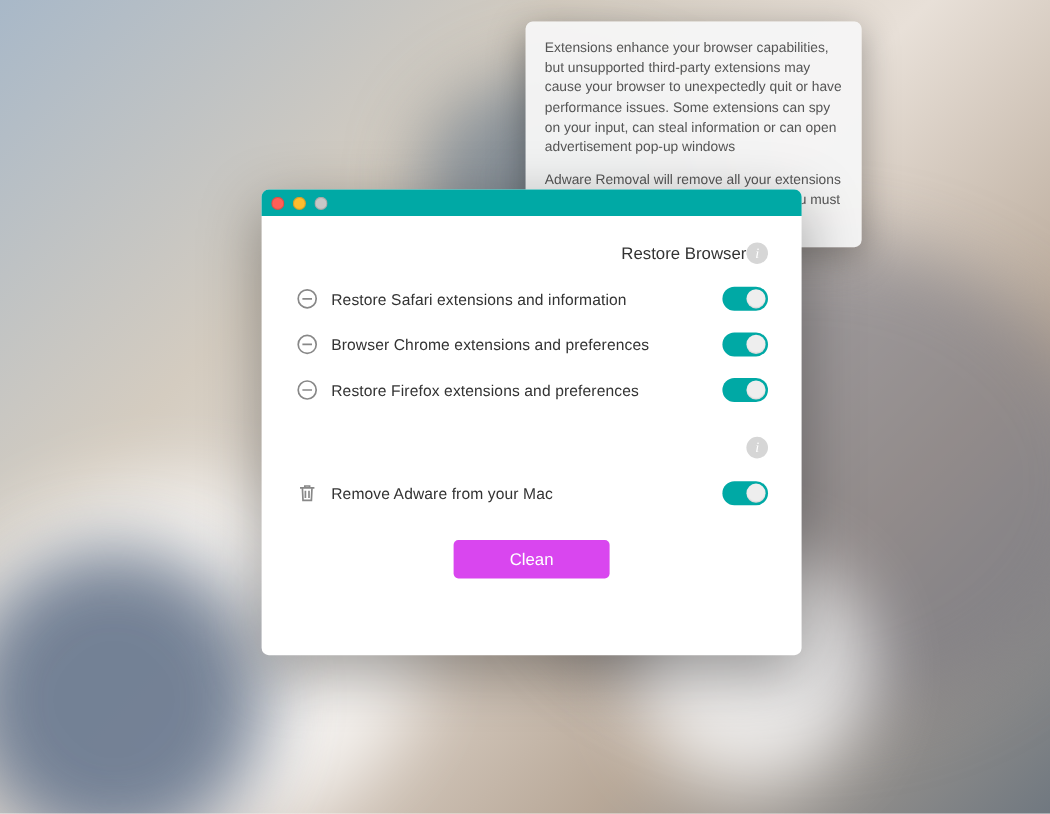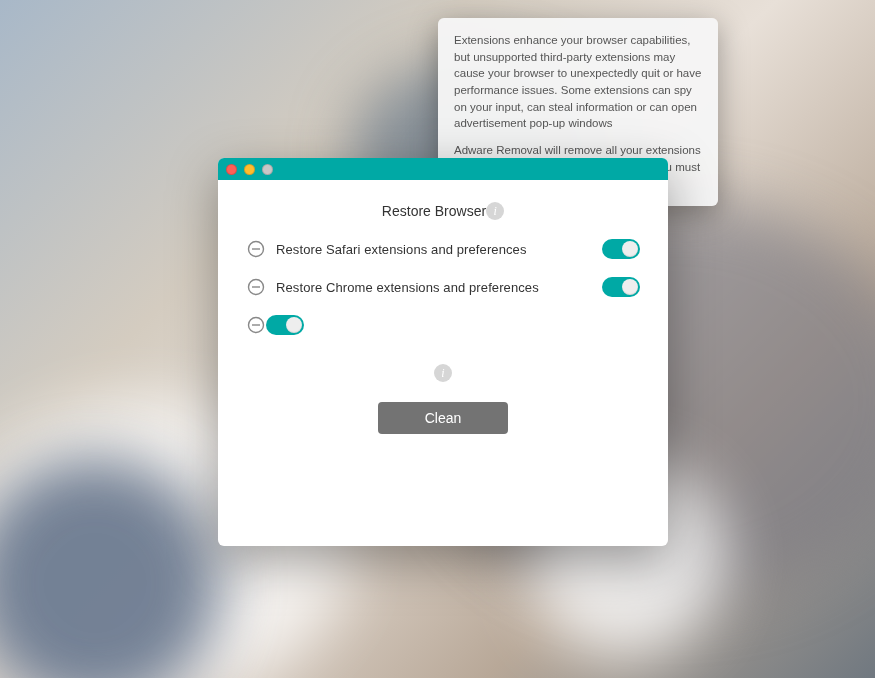--- a/index.html
+++ b/index.html
@@ -42,21 +42,21 @@
   .traffic { width: 11px; height: 11px; border-radius: 50%; border: 0.5px solid rgba(0,0,0,0.15); }
   .tl-close { background: #ff5f57; }
   .tl-min { background: #ffbd2e; }
   .tl-max { background: #c7c7c7; }
 
   .content { padding: 20px 28px 22px 28px; }
 
   .section-head {
     display: flex;
     align-items: center;
-    justify-content: center;
+    justify-content: flex-end;
     margin-top: 2px;
     margin-bottom: 10px;
   }
   .section-title {
     font-size: 14px;
     color: #333;
     font-weight: 400;
   }
   .info-btn {
     width: 18px; height: 18px;
@@ -108,21 +108,21 @@
     top: 2px;
     right: 2px;
     box-shadow: inset 0 -1px 1px rgba(0,0,0,0.1);
   }
 
   .section-gap { height: 18px; }
 
   .clean-btn {
     display: block;
     margin: 20px auto 0 auto;
-    background: #737373;
+    background: #d946ef;
     color: #fff;
     border: none;
     width: 130px;
     height: 32px;
     font-size: 14px;
     border-radius: 4px;
     cursor: pointer;
   }
 
   
@@ -179,54 +179,70 @@
       <div class="info-btn">i</div>
     </div>
 
     <div class="row">
       <span class="row-icon">
         <svg width="18" height="18" viewBox="0 0 18 18">
             <circle cx="9" cy="9" r="7.5" fill="none" stroke="#888" stroke-width="1.4"></circle>
             <line x1="5" y1="9" x2="13" y2="9" stroke="#888" stroke-width="1.4"></line>
           </svg>
       </span>
-      <span class="row-label">Restore Safari extensions and preferences</span>
+      <span class="row-label">Restore Safari extensions and information</span>
       <span class="toggle">
           <span class="knob"></span>
         </span>
     </div>
 
     <div class="row">
       <span class="row-icon">
         <svg width="18" height="18" viewBox="0 0 18 18">
             <circle cx="9" cy="9" r="7.5" fill="none" stroke="#888" stroke-width="1.4"></circle>
             <line x1="5" y1="9" x2="13" y2="9" stroke="#888" stroke-width="1.4"></line>
           </svg>
       </span>
-      <span class="row-label">Restore Chrome extensions and preferences</span>
+      <span class="row-label">Browser Chrome extensions and preferences</span>
       <span class="toggle">
           <span class="knob"></span>
         </span>
     </div>
 
     <div class="row">
       <span class="row-icon">
         <svg width="18" height="18" viewBox="0 0 18 18">
             <circle cx="9" cy="9" r="7.5" fill="none" stroke="#888" stroke-width="1.4"></circle>
             <line x1="5" y1="9" x2="13" y2="9" stroke="#888" stroke-width="1.4"></line>
           </svg>
       </span>
+      <span class="row-label">Restore Firefox extensions and preferences</span>
       <span class="toggle">
           <span class="knob"></span>
         </span>
     </div>
 
     <div class="section-gap"></div>
 
     <div class="section-head">
       <div class="info-btn">i</div>
     </div>
 
+    <div class="row">
+      <span class="row-icon">
+        <svg width="18" height="18" viewBox="0 0 18 18" fill="none" stroke="#888" stroke-width="1.4">
+          <line x1="3" y1="4.5" x2="15" y2="4.5"></line>
+          <path d="M5 4.5 L5.5 15 L12.5 15 L13 4.5"></path>
+          <line x1="7.5" y1="7" x2="7.5" y2="13"></line>
+          <line x1="10.5" y1="7" x2="10.5" y2="13"></line>
+          <path d="M7 4.5 L7 3 L11 3 L11 4.5"></path>
+        </svg>
+      </span>
+      <span class="row-label">Remove Adware from your Mac</span>
+      <span class="toggle">
+          <span class="knob"></span>
+        </span>
+    </div>
 
     <button class="clean-btn">Clean</button>
 
   </div>
 </div>
 
 </body></html>

